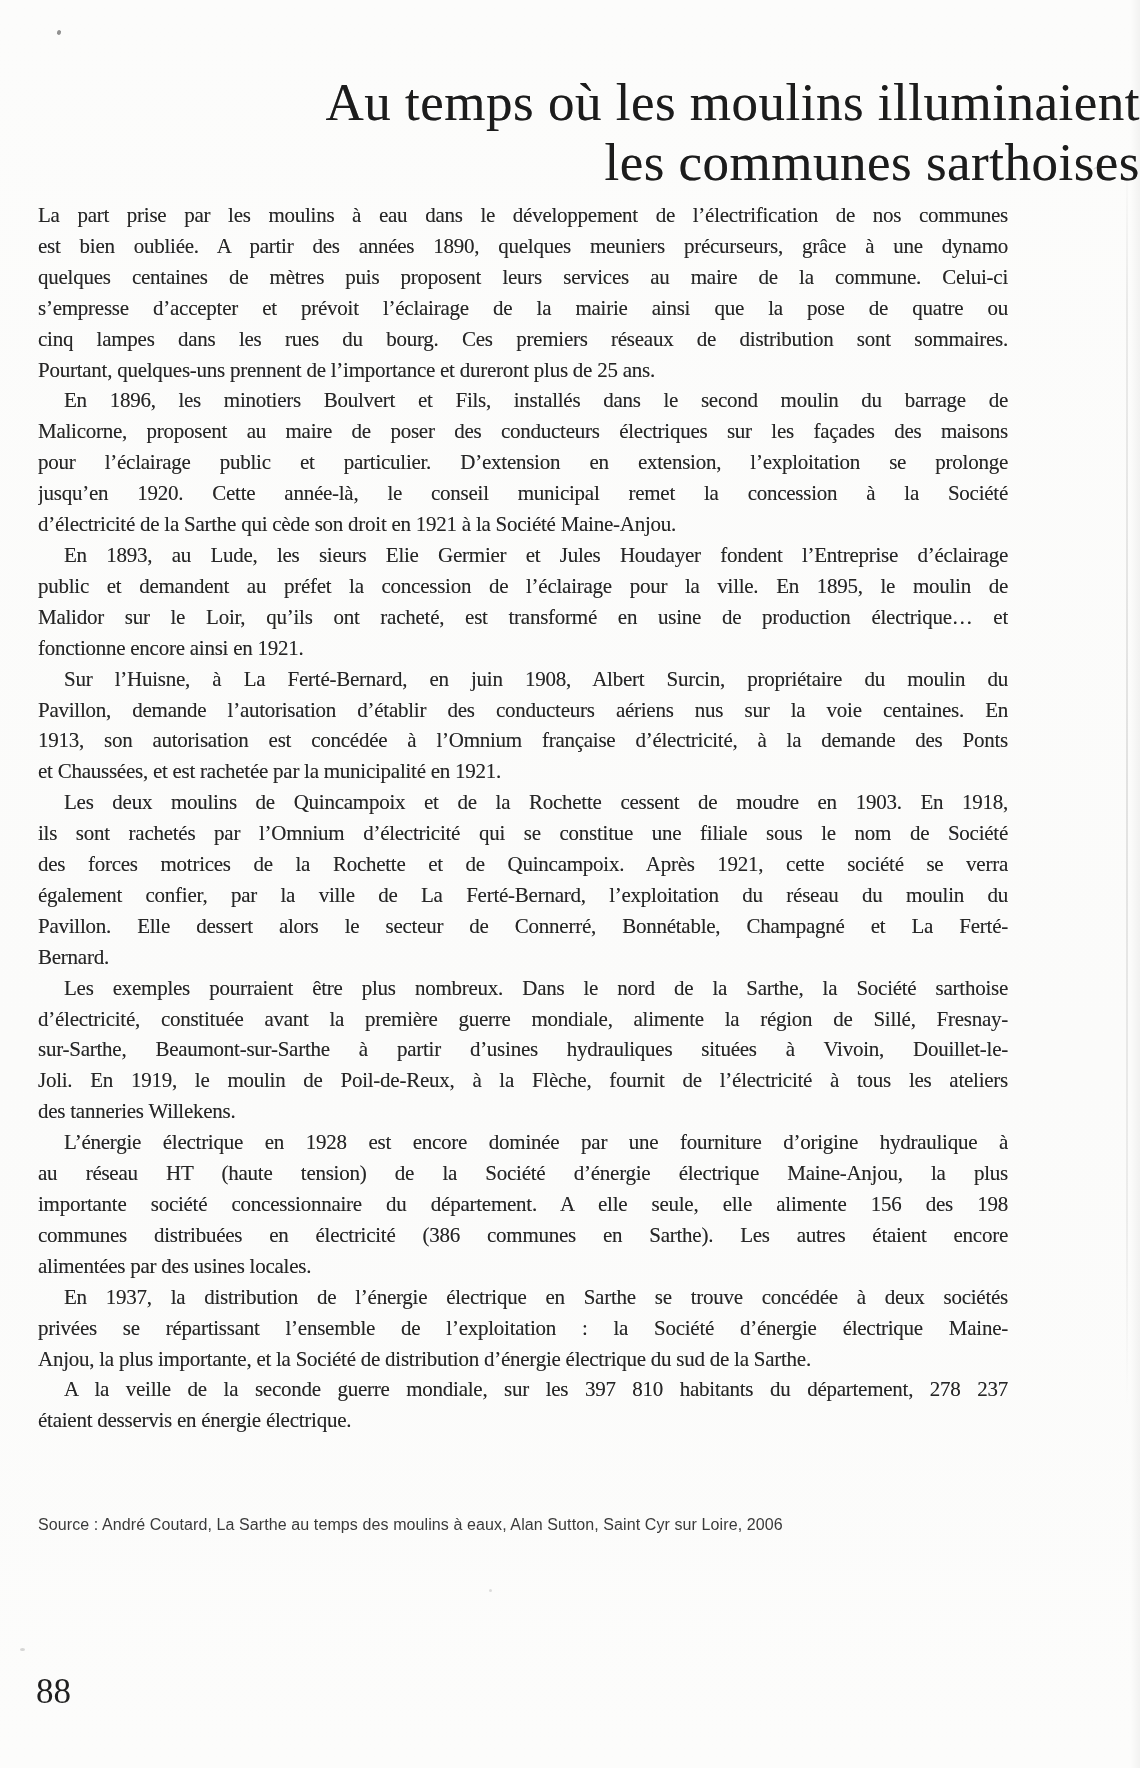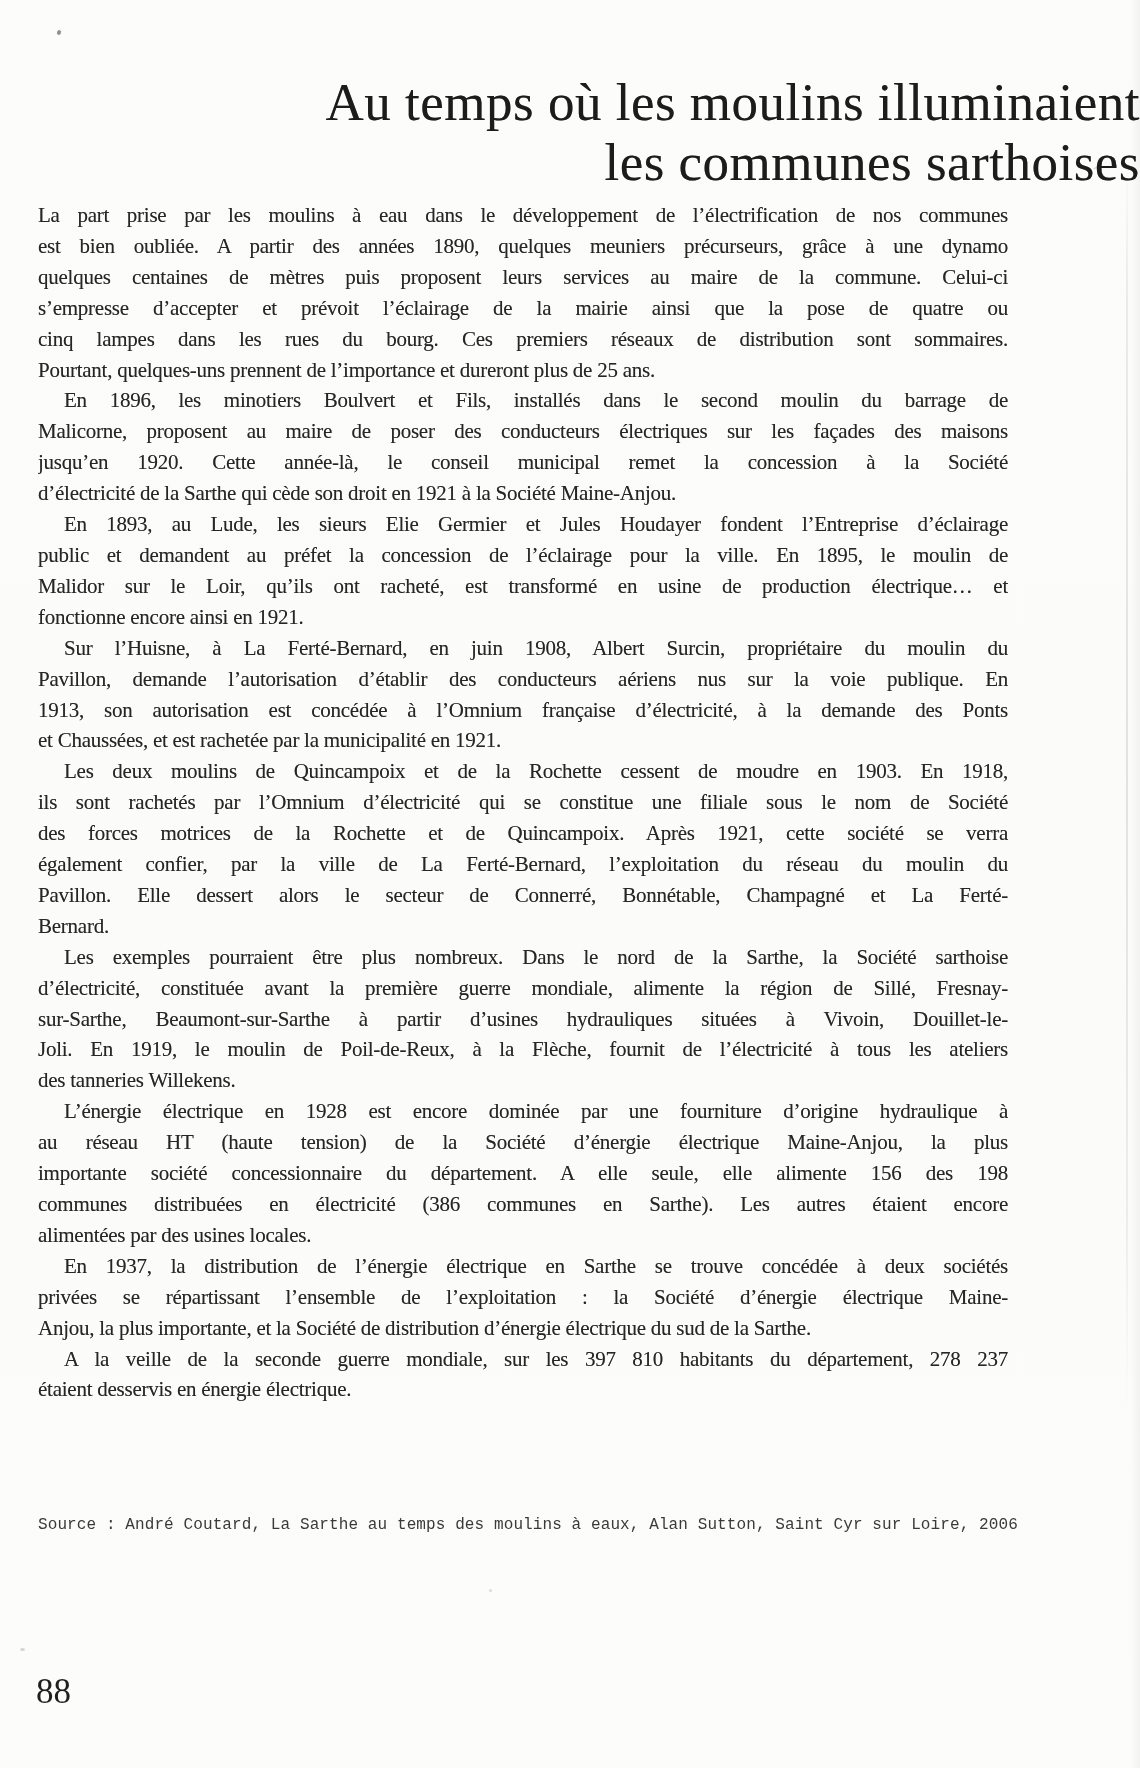--- a/index.html
+++ b/index.html
@@ -50,21 +50,21 @@
     white-space: normal;
   }
   .line.lastline { text-align-last: left; }
   .line.indent { text-indent: 26px; }
 
   .source-note {
     position: absolute;
     top: 1516px;
     left: 38px;
     width: 980px;
-    font-family: Liberation Mono, monospace;
+    font-family: Liberation Sans, sans-serif;
     font-size: 16px;
     color: #3a3a3a;
     letter-spacing: 0.1px;
   }
 
   .page-number {
     position: absolute;
     top: 1672px;
     left: 36px;
     font-size: 35px;
@@ -114,32 +114,33 @@
         <div class="line">La part prise par les moulins à eau dans le développement de l’électrification de nos communes</div>
         <div class="line">est bien oubliée. A partir des années 1890, quelques meuniers précurseurs, grâce à une dynamo</div>
         <div class="line">quelques centaines de mètres puis proposent leurs services au maire de la commune. Celui-ci</div>
         <div class="line">s’empresse d’accepter et prévoit l’éclairage de la mairie ainsi que la pose de quatre ou</div>
         <div class="line">cinq lampes dans les rues du bourg. Ces premiers réseaux de distribution sont sommaires.</div>
         <div class="line lastline">Pourtant, quelques-uns prennent de l’importance et dureront plus de 25 ans.</div>
       </div>
       <div class="para">
         <div class="line indent">En 1896, les minotiers Boulvert et Fils, installés dans le second moulin du barrage de</div>
         <div class="line">Malicorne, proposent au maire de poser des conducteurs électriques sur les façades des maisons</div>
+        <div class="line">pour l’éclairage public et particulier. D’extension en extension, l’exploitation se prolonge</div>
         <div class="line">jusqu’en 1920. Cette année-là, le conseil municipal remet la concession à la Société</div>
         <div class="line lastline">d’électricité de la Sarthe qui cède son droit en 1921 à la Société Maine-Anjou.</div>
       </div>
       <div class="para">
         <div class="line indent">En 1893, au Lude, les sieurs Elie Germier et Jules Houdayer fondent l’Entreprise d’éclairage</div>
         <div class="line">public et demandent au préfet la concession de l’éclairage pour la ville. En 1895, le moulin de</div>
         <div class="line">Malidor sur le Loir, qu’ils ont racheté, est transformé en usine de production électrique… et</div>
         <div class="line lastline">fonctionne encore ainsi en 1921.</div>
       </div>
       <div class="para">
         <div class="line indent">Sur l’Huisne, à La Ferté-Bernard, en juin 1908, Albert Surcin, propriétaire du moulin du</div>
-        <div class="line">Pavillon, demande l’autorisation d’établir des conducteurs aériens nus sur la voie publique. En</div>
+        <div class="line">Pavillon, demande l’autorisation d’établir des conducteurs aériens nus sur la voie centaines. En</div>
         <div class="line">1913, son autorisation est concédée à l’Omnium française d’électricité, à la demande des Ponts</div>
         <div class="line lastline">et Chaussées, et est rachetée par la municipalité en 1921.</div>
       </div>
       <div class="para">
         <div class="line indent">Les deux moulins de Quincampoix et de la Rochette cessent de moudre en 1903. En 1918,</div>
         <div class="line">ils sont rachetés par l’Omnium d’électricité qui se constitue une filiale sous le nom de Société</div>
         <div class="line">des forces motrices de la Rochette et de Quincampoix. Après 1921, cette société se verra</div>
         <div class="line">également confier, par la ville de La Ferté-Bernard, l’exploitation du réseau du moulin du</div>
         <div class="line">Pavillon. Elle dessert alors le secteur de Connerré, Bonnétable, Champagné et La Ferté-</div>
         <div class="line lastline">Bernard.</div>

